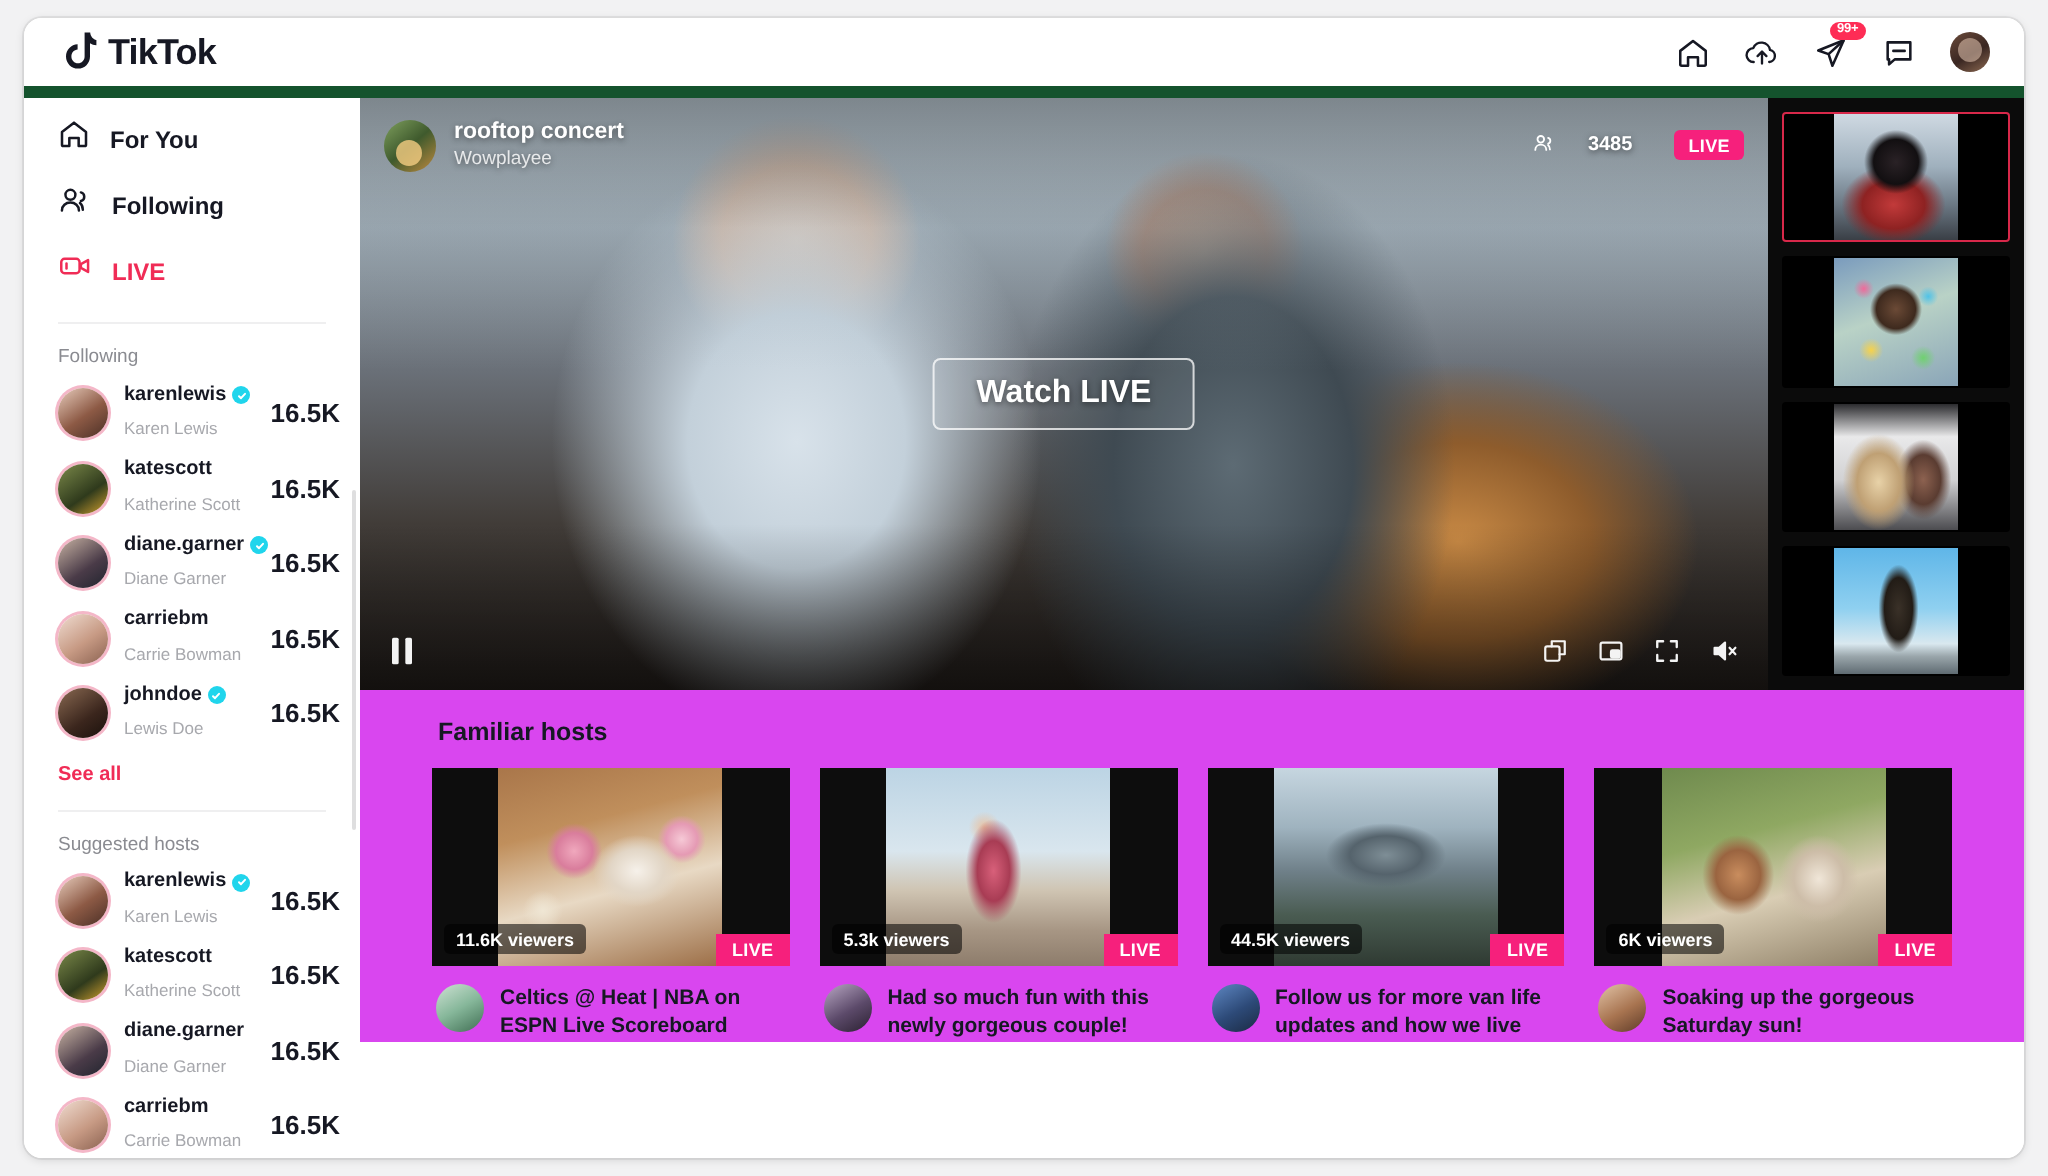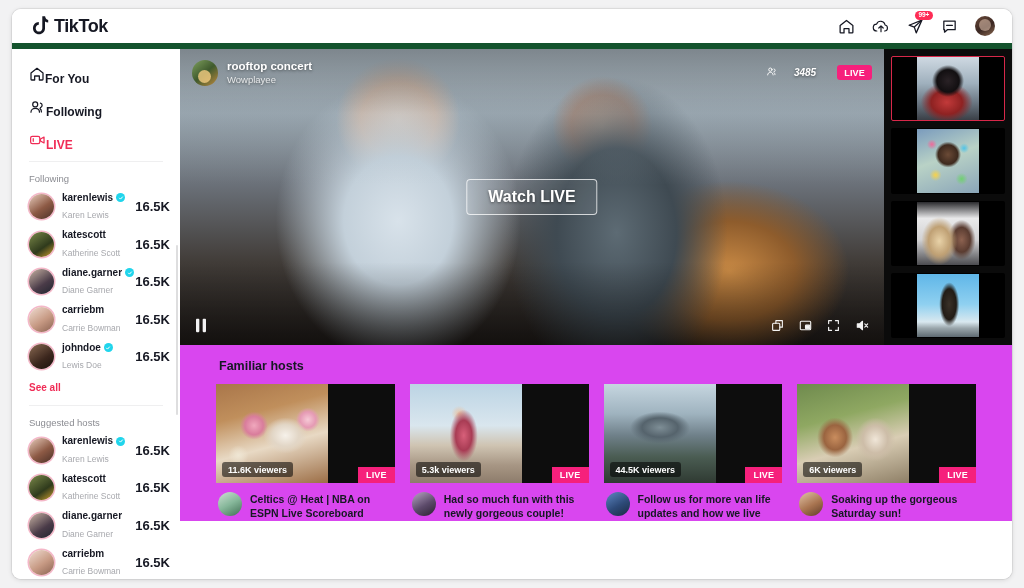--- a/index.html
+++ b/index.html
@@ -84,21 +84,21 @@
 
   
   .sidebar {
     width: 168px; height: 100%;
     background: #fff;
     overflow: hidden;
     padding-top: 4px;
     position: relative;
   }
   .nav-item {
-    display: flex; align-items: flex-end; 
+    display: flex; align-items: center; gap: 10px;
     height: 33px; padding-left: 17px; cursor: pointer;
     color: #161823;
   }
   .nav-item span.lbl { font-size: 12px; font-weight: 700; }
   .nav-item.active { color: #f02c56; }
   .nav-sep { height: 1px; background: #efeff0; margin: 9px 17px 0 17px; }
 
   .sec-title {
     font-size: 9.5px; color: #8a8b91; font-weight: 400;
     padding: 11px 0 4px 17px;
@@ -188,21 +188,20 @@
     text-shadow: 0 1px 3px rgba(0,0,0,.45);
   }
   .host-user {
     font-size: 9.5px; color: rgba(255,255,255,.82); line-height: 1.3;
     text-shadow: 0 1px 3px rgba(0,0,0,.45);
   }
   .viewers {
     display: flex; align-items: center; gap: 16px;
     color: #fff; font-size: 10px; font-weight: 600;
     text-shadow: 0 1px 3px rgba(0,0,0,.5);
-    font-style: italic;
   }
   .live-pill {
     background: #f6207c; color: #fff;
     font-size: 9px; font-weight: 700; letter-spacing: .2px;
     padding: 2.5px 7px; border-radius: 3px; margin-left: 12px;
   }
 
   .watch-live {
     position: absolute; left: 50%; top: 50%;
     transform: translate(-50%,-50%);
@@ -243,21 +242,21 @@
     font-size: 12.5px; font-weight: 700; color: #161823;
     padding-left: 39px; margin-bottom: 11px;
   }
   .cards {
     display: flex; gap: 15px; padding: 0 36px 0 36px;
   }
   .card { width: 186px; cursor: pointer; }
   .card-thumb {
     position: relative; width: 100%; height: 99px;
     background: #0d0d0d; overflow: hidden;
-    display: flex; align-items: center; justify-content: flex-start;
+    display: flex; align-items: center; justify-content: center;
   }
   .thumb-img { width: 112px; height: 100%; }
   .viewers-pill {
     position: absolute; left: 6px; bottom: 6px;
     background: rgba(0,0,0,.55); color: #fff;
     font-size: 9px; font-weight: 600;
     padding: 2.5px 6px; border-radius: 3px;
   }
   .card-live {
     position: absolute; right: 0; bottom: 0;

